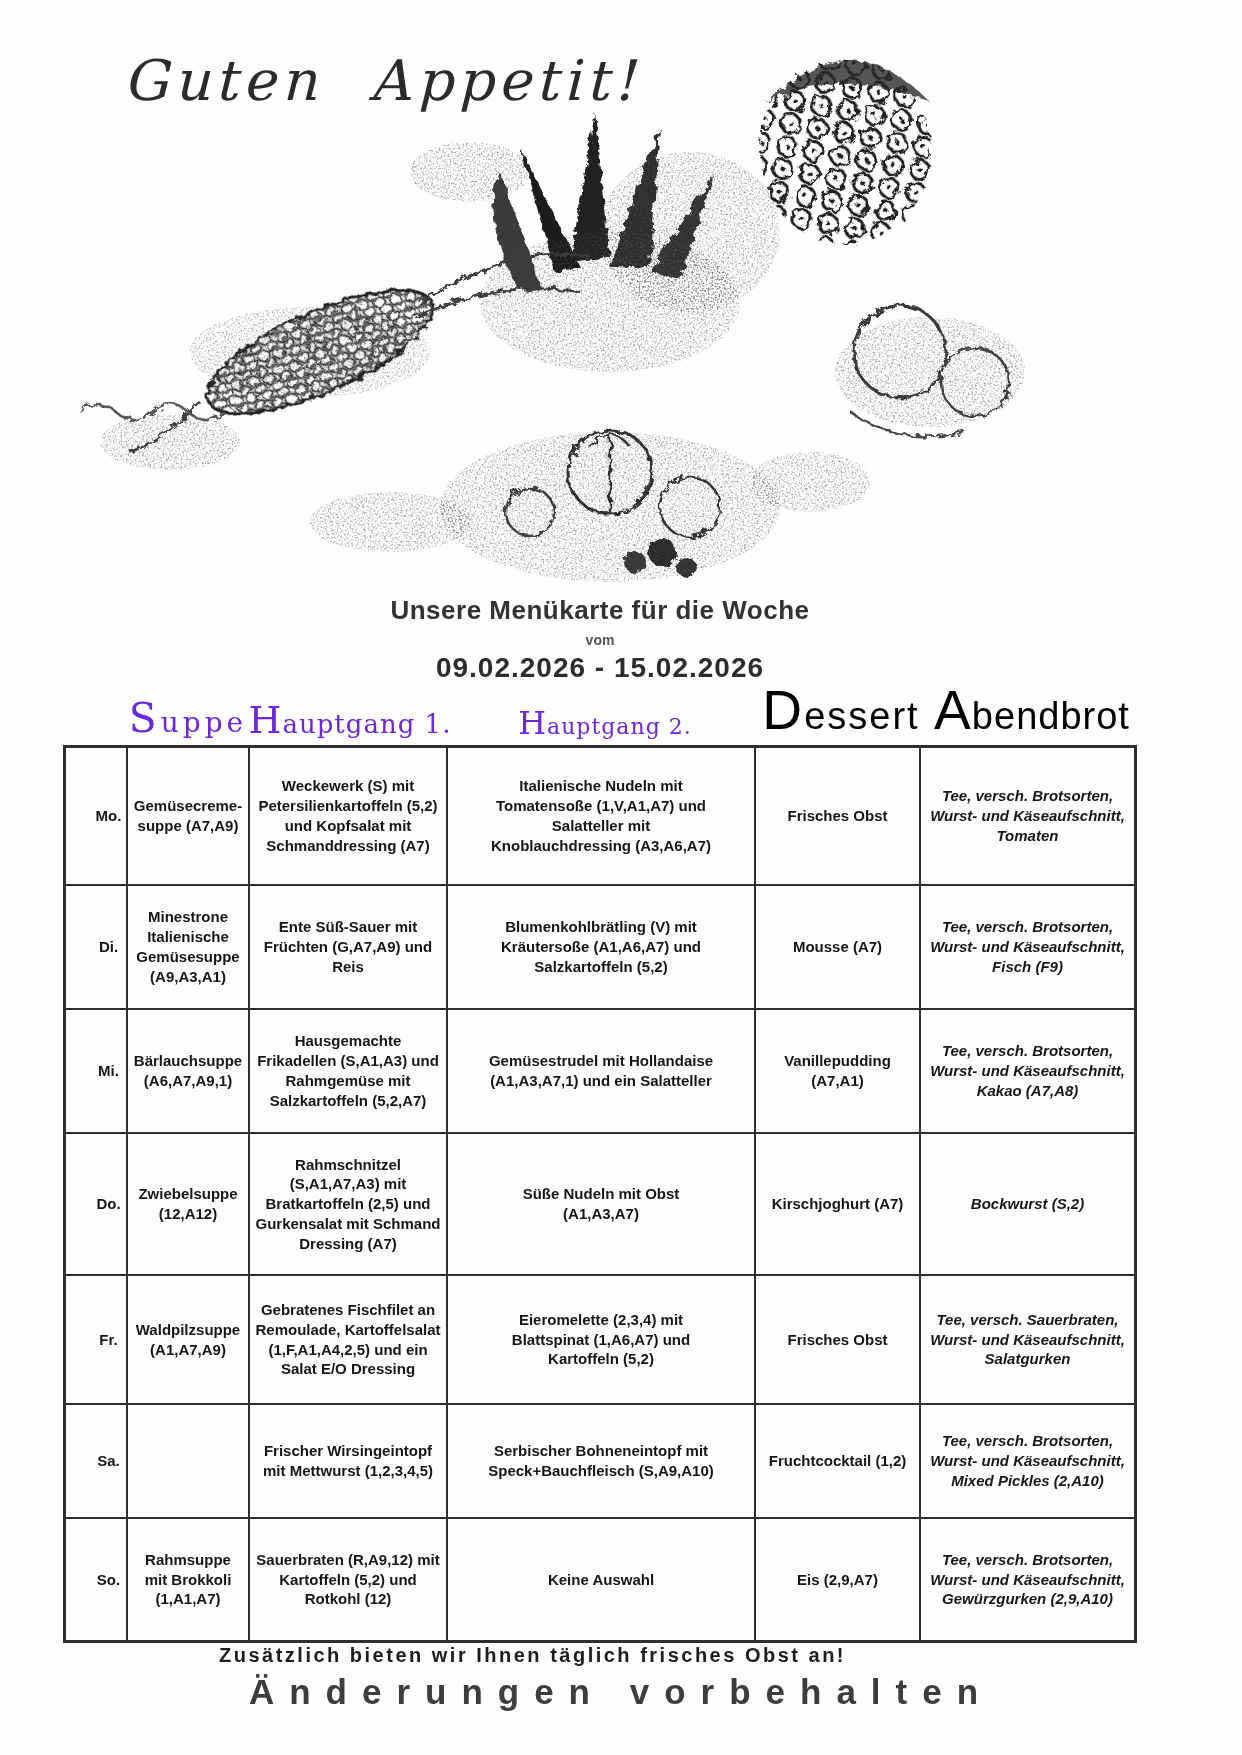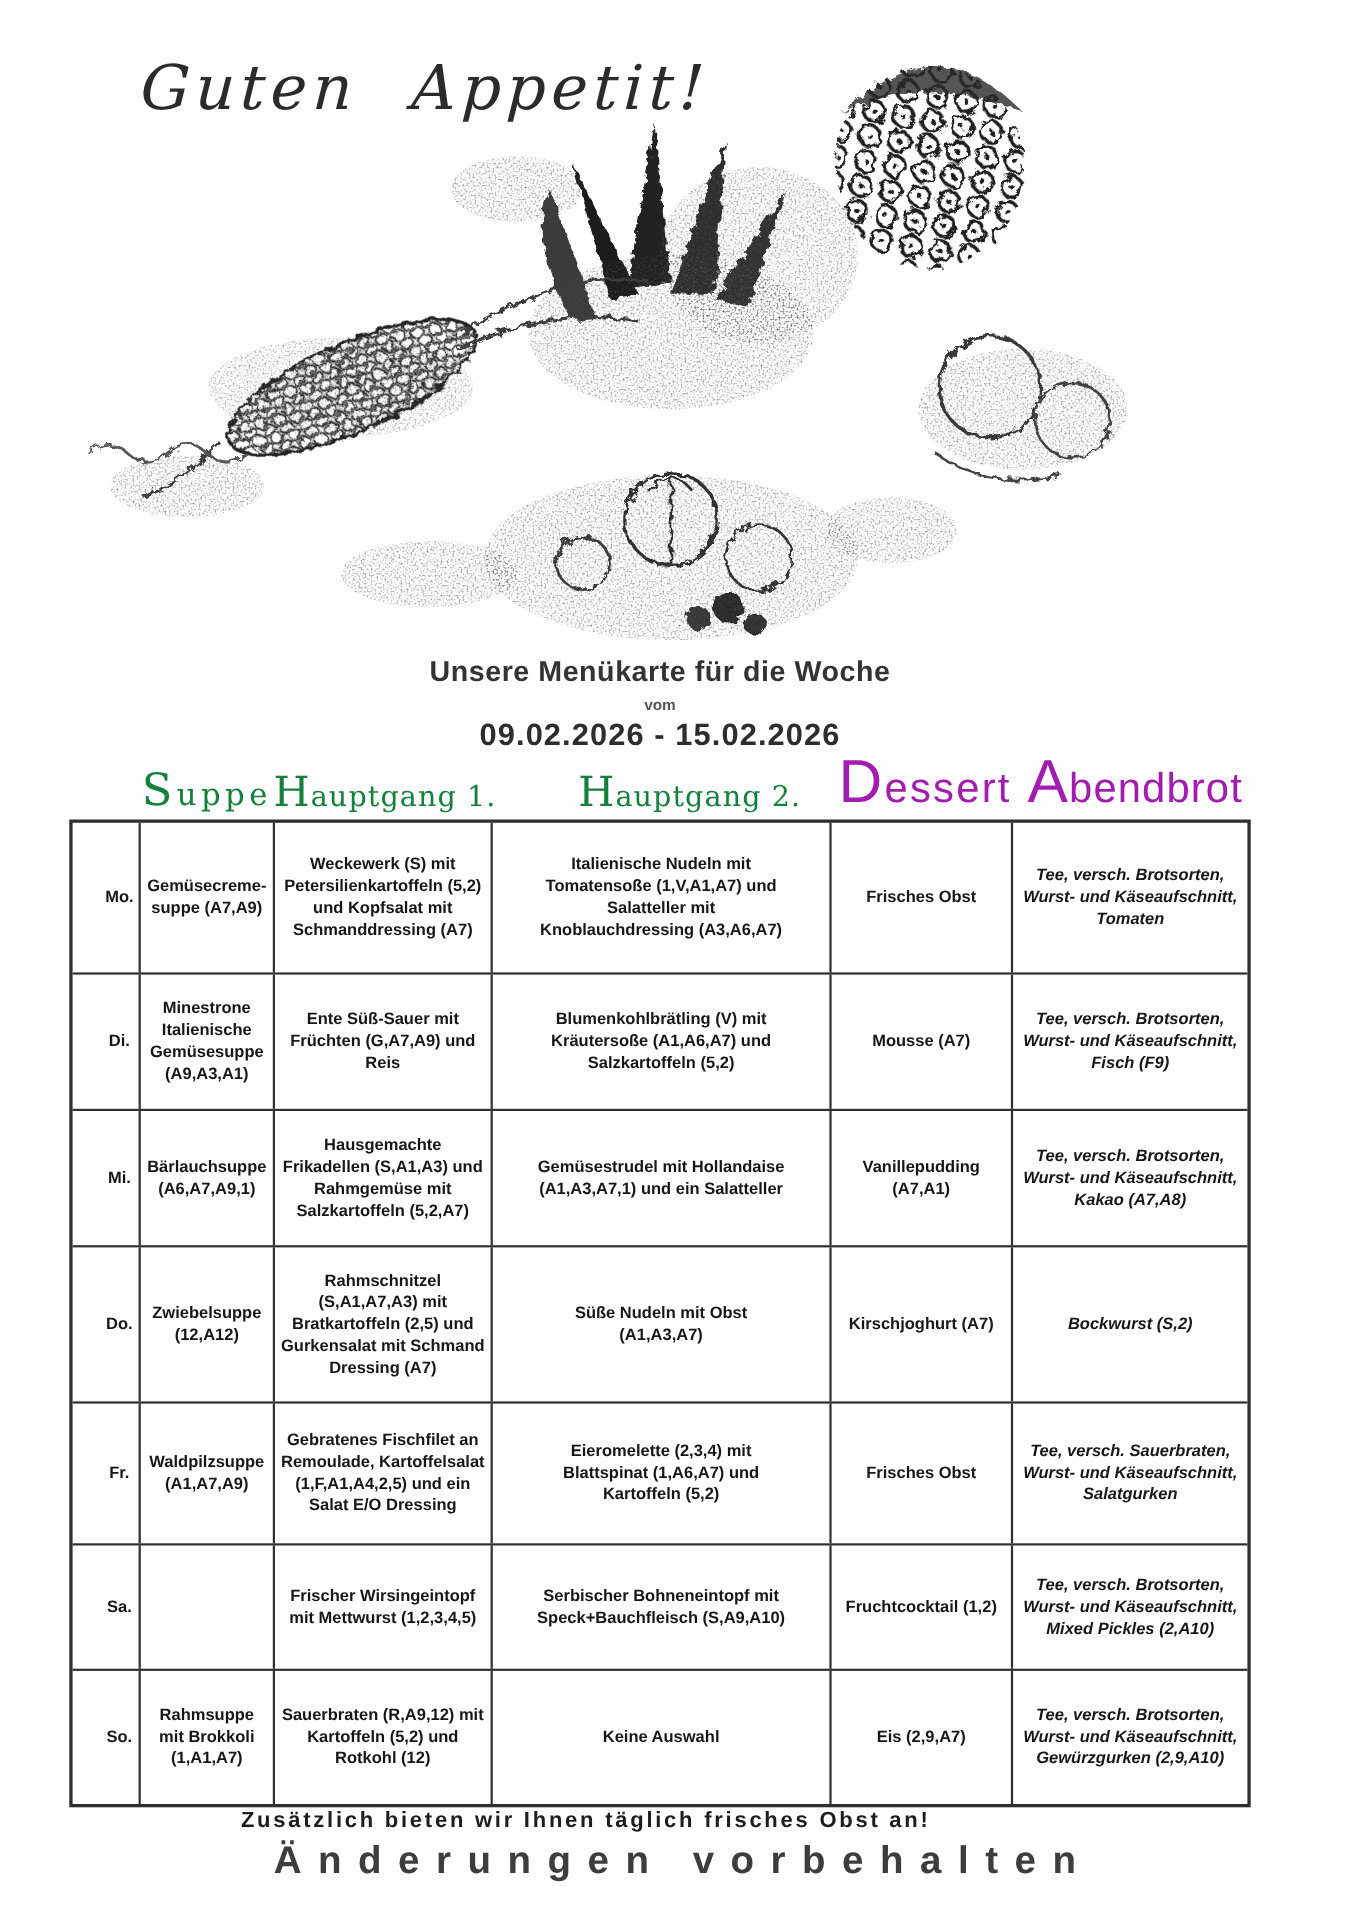--- a/index.html
+++ b/index.html
@@ -17,25 +17,25 @@
   
   .head-block{position:absolute;left:63px;top:595px;width:1074px;text-align:center;color:#2a2a2a;}
   .menu-title{font-size:26px;font-weight:700;letter-spacing:0.5px;color:#333;}
   .vom{font-size:14px;font-weight:700;color:#555;margin-top:6px;}
   .date-range{font-size:28px;font-weight:700;letter-spacing:1px;color:#2d2d2d;margin-top:4px;}
 
   
   .col-headers{position:absolute;left:0;top:688px;width:1242px;height:56px;}
   .hdr{position:absolute;bottom:2px;transform:translateX(-50%);white-space:nowrap;display:block;}
   .hdr::first-letter{font-size:1.45em;}
-  .hdr-serif{font-family:"DejaVu Serif",serif;color:#15803d;}
-  .hdr-sans{font-family:"Liberation Sans",sans-serif;font-weight:400;color:#a21caf;margin-top:15px;}
+  .hdr-serif{font-family:"DejaVu Serif",serif;color:#6d28d9;}
+  .hdr-sans{font-family:"Liberation Sans",sans-serif;font-weight:400;color:#000000;margin-top:15px;}
   .hdr-suppe{left:188px;font-size:28px;letter-spacing:4px;}
   .hdr-h1{left:350px;font-size:26px;letter-spacing:1px;}
-  .hdr-h2{left:627px;font-size:26px;letter-spacing:1px;}
+  .hdr-h2{left:605px;font-size:22px;letter-spacing:1px;}
   .hdr-dessert{left:841px;font-size:38px;letter-spacing:2px;}
   .hdr-ab{left:1032px;font-size:38px;letter-spacing:1px;}
 
   
   .menu-table{position:absolute;left:63px;top:745px;width:1074px;border:3px solid #2f2f2f;box-sizing:border-box;}
   .t-row{display:grid;grid-template-columns:62px 122px 198px 308px 165px 1fr;border-bottom:2px solid #2f2f2f;}
   .t-row:last-child{border-bottom:none;}
   .t-cell{border-right:2px solid #2f2f2f;display:flex;align-items:center;justify-content:center;
     text-align:center;font-weight:700;font-size:15px;line-height:1.32;color:#161616;
     padding:6px 8px;box-sizing:border-box;}

